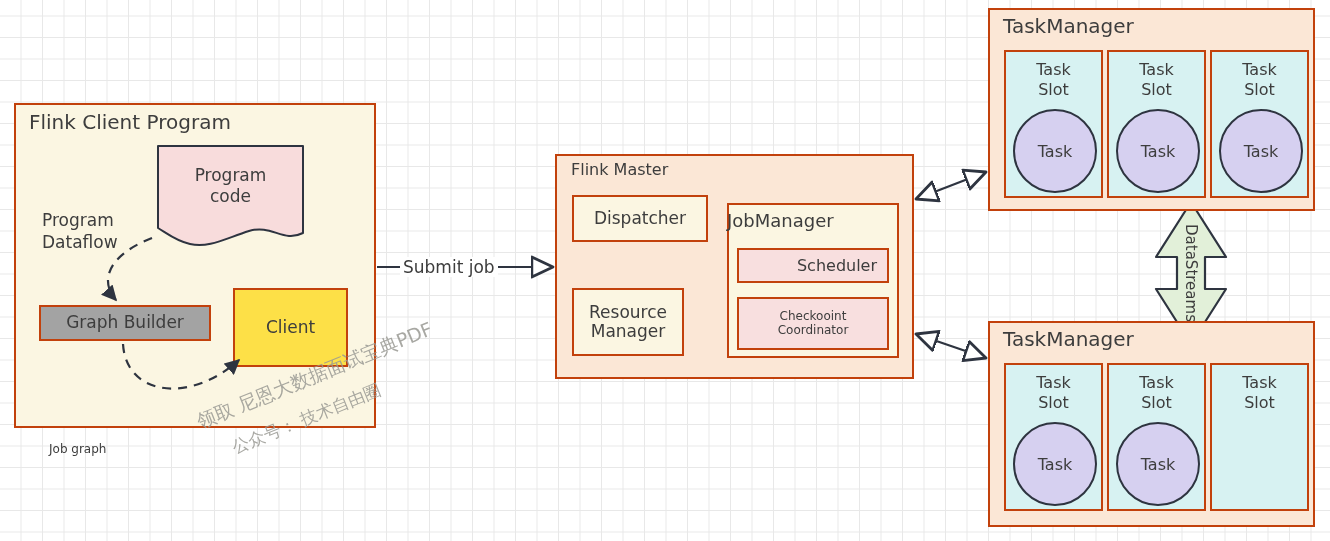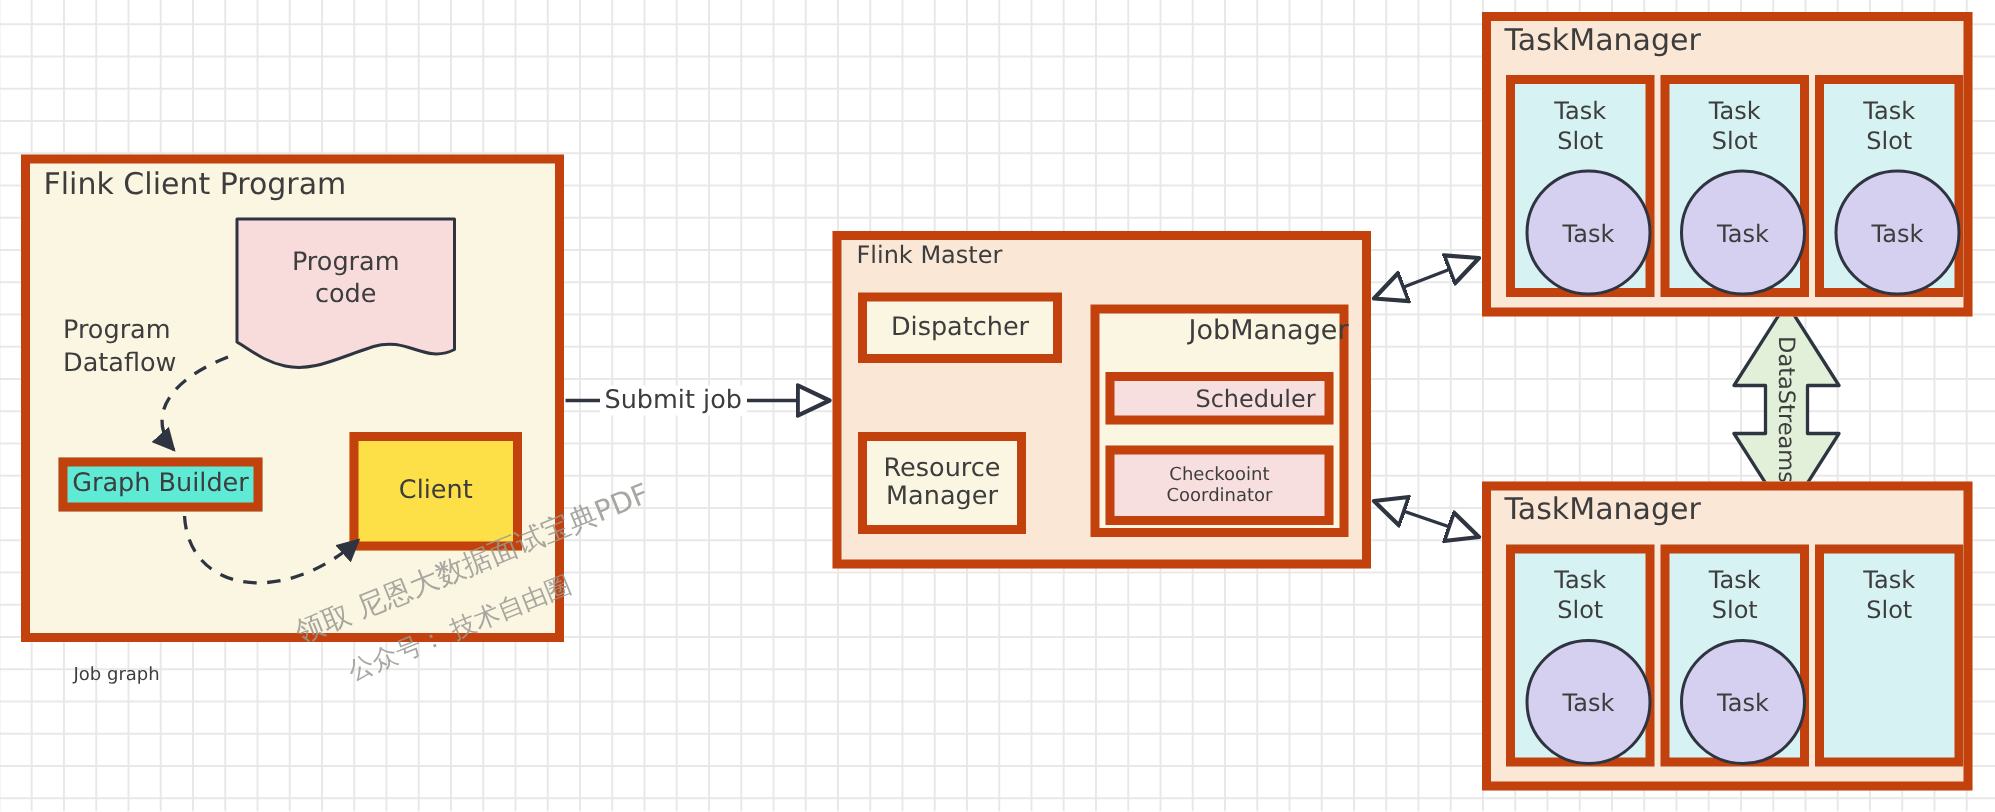--- a/index.html
+++ b/index.html
@@ -11,44 +11,44 @@
   }
   #canvas{
     position:absolute;left:0;top:0;width:1330px;height:541px;
     background-color:#ffffff;
     background-image:
       linear-gradient(to right, #e8e8e8 1px, transparent 1px),
       linear-gradient(to bottom, #e8e8e8 1px, transparent 1px);
     background-size:21.5px 21.5px;
     background-position:-1px -6px;
   }
-  .node{position:absolute;box-sizing:border-box;border:6px solid #c2410c;}
+  .node{position:absolute;box-sizing:border-box;border:2px solid #c2410c;}
   .lbl{position:absolute;color:#3d3d3d;white-space:pre;}
   .ctr{display:flex;align-items:center;justify-content:center;text-align:center;line-height:1.12;}
 
   
   #flink-client{left:14px;top:103px;width:362px;height:325px;background:#fbf6e2;}
   #flink-client-title{left:29px;top:110px;font-size:20px;}
   #program-code{left:158px;top:146px;width:145px;height:98px;}
   #program-code-label{left:158px;top:165px;width:145px;font-size:17px;color:#3d3d3d;text-align:center;line-height:1.25;}
   #program-dataflow-label{left:42px;top:209px;font-size:17px;line-height:1.3;}
-  #graph-builder{left:39px;top:305px;width:136px;height:36px;background:#5eead4;}
+  #graph-builder{left:39px;top:305px;width:172px;height:36px;background:#a3a3a3;}
   #job-graph-label{left:49px;top:398px;font-size:12px;margin-top:44px;}
   #client-box{left:233px;top:288px;width:115px;height:79px;background:#fde047;}
 
   
   #submit-job-label{left:400px;top:257px;font-size:17px;background:#ffffff;padding:0 3px;}
 
   
   #flink-master{left:555px;top:154px;width:359px;height:225px;background:#fbe7d6;}
   #flink-master-title{left:571px;top:160px;font-size:16px;}
   #dispatcher{left:572px;top:195px;width:136px;height:47px;background:#fbf6e2;}
   #resource-manager{left:572px;top:288px;width:112px;height:68px;background:#fbf6e2;}
   #jobmanager{left:727px;top:203px;width:172px;height:155px;background:#fbf6e2;}
-  #jobmanager-title{left:727px;top:210px;width:172px;font-size:18px;text-align:right;}
+  #jobmanager-title{left:727px;top:210px;width:172px;font-size:18px;text-align:left;}
   #scheduler{left:737px;top:248px;width:152px;height:35px;background:#f8dfdf;padding-left:48px;}
   #checkpoint-coordinator{left:737px;top:297px;width:152px;height:53px;background:#f8dfdf;}
 
   
   #taskmanager-top{left:988px;top:8px;width:327px;height:203px;background:#fbe7d6;}
   #taskmanager-top-title{left:1003px;top:14px;font-size:20px;}
   #taskmanager-bottom{left:988px;top:321px;width:327px;height:206px;background:#fbe7d6;}
   #taskmanager-bottom-title{left:1003px;top:327px;font-size:20px;}
   .slot{background:#d7f2f2;}
   .slot-label{position:absolute;width:100%;left:0;top:8px;font-size:16px;text-align:center;line-height:1.25;color:#3d3d3d;}

